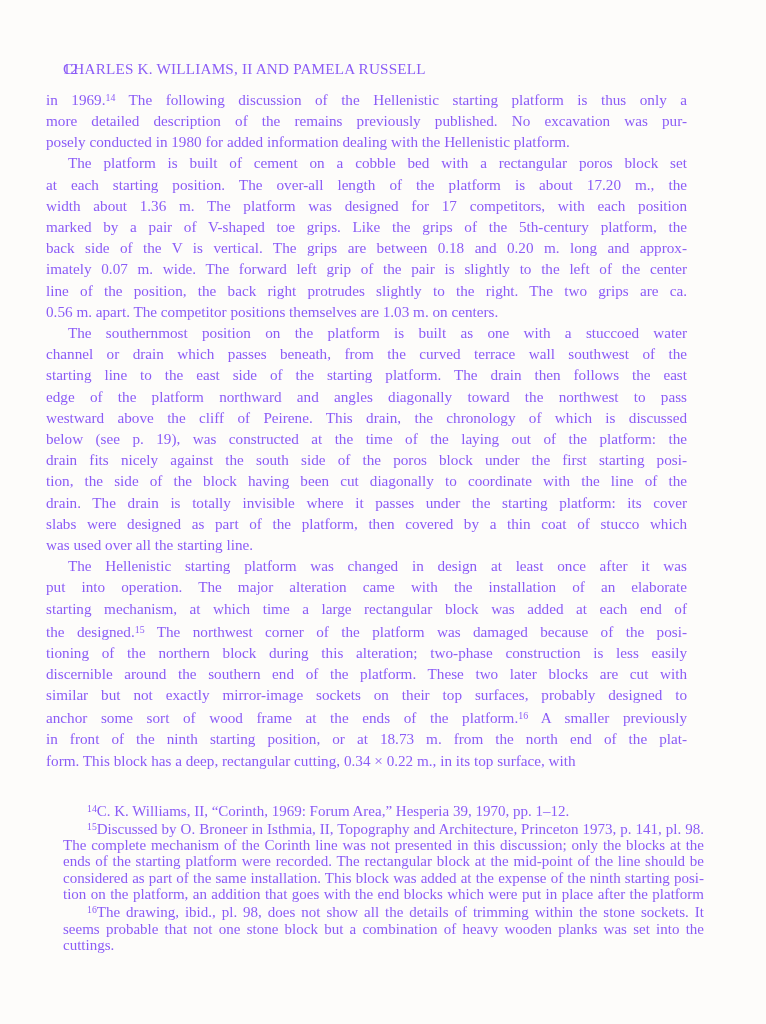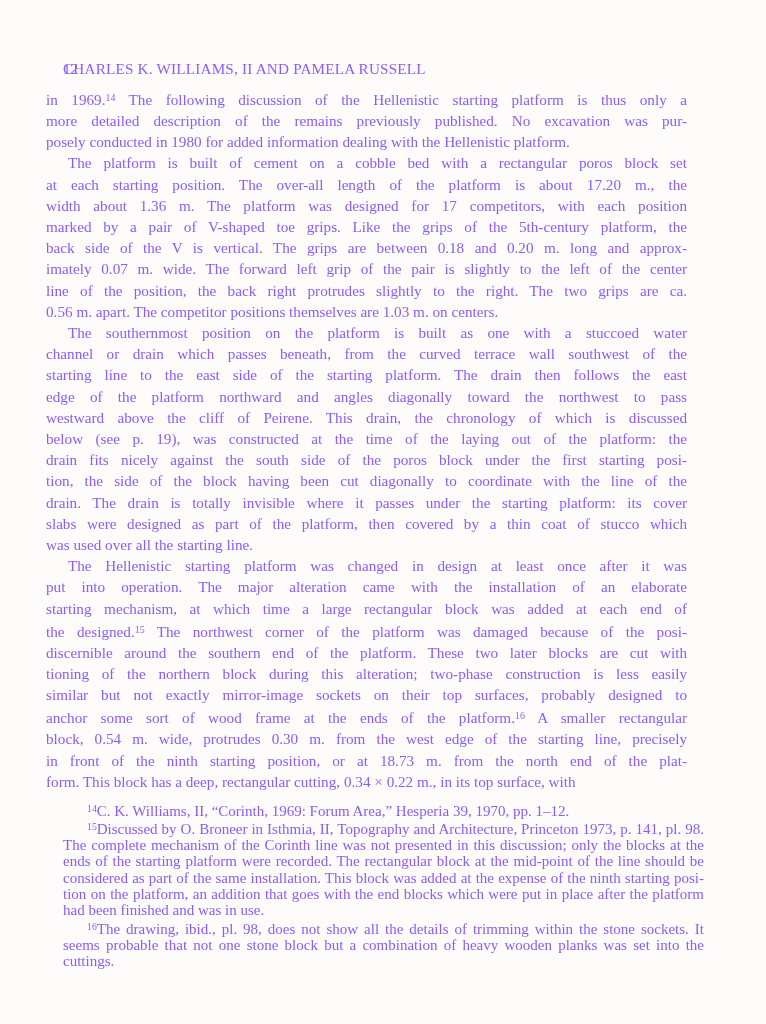--- a/index.html
+++ b/index.html
@@ -81,40 +81,38 @@
         <div class="ln"><span>tion, the side of the block having been cut diagonally to coordinate with the line of the</span></div>
         <div class="ln"><span>drain. The drain is totally invisible where it passes under the starting platform: its cover</span></div>
         <div class="ln"><span>slabs were designed as part of the platform, then covered by a thin coat of stucco which</span></div>
         <div class="ln last"><span>was used over all the starting line.</span></div>
       </div>
       <div class="para">
         <div class="ln ind"><span>The Hellenistic starting platform was changed in design at least once after it was</span></div>
         <div class="ln"><span>put into operation. The major alteration came with the installation of an elaborate</span></div>
         <div class="ln"><span>starting mechanism, at which time a large rectangular block was added at each end of</span></div>
         <div class="ln"><span>the designed.</span><span class="sup">15</span><span> The northwest corner of the platform was damaged because of the posi-</span></div>
+        <div class="ln"><span>tioning of the northern block during this alteration; two-phase construction is less easily</span></div>
         <div class="ln"><span>discernible around the southern end of the platform. These two later blocks are cut with</span></div>
-        <div class="ln"><span>tioning of the northern block during this alteration; two-phase construction is less easily</span></div>
         <div class="ln"><span>similar but not exactly mirror-image sockets on their top surfaces, probably designed to</span></div>
-        <div class="ln"><span>anchor some sort of wood frame at the ends of the platform.</span><span class="sup">16</span><span> A smaller rectangular</span></div>
-        <div class="ln"><span>block, 0.54 m. wide, protrudes 0.30 m. from the west edge of the starting line, precisely</span></div>
+        <div class="ln"><span>anchor some sort of wood frame at the ends of the platform.</span><span class="sup">16</span><span> A smaller previously</span></div>
         <div class="ln"><span>in front of the ninth starting position, or at 18.73 m. from the north end of the plat-</span></div>
         <div class="ln last"><span>form. This block has a deep, rectangular cutting, 0.34 × 0.22 m., in its top surface, with</span></div>
       </div>
     </main>
   <section class="footnotes">
       <div class="para">
         <div class="ln last ind"><span class="sup">14</span><span>C. K. Williams, II, “Corinth, 1969: Forum Area,” </span><span class="it">Hesperia</span><span> 39, 1970, pp. 1–12.</span></div>
       </div>
       <div class="para">
         <div class="ln ind"><span class="sup">15</span><span>Discussed by O. Broneer in </span><span class="it">Isthmia</span><span>, II, </span><span class="it">Topography and Architecture</span><span>, Princeton 1973, p. 141, pl. 98.</span></div>
         <div class="ln"><span>The complete mechanism of the Corinth line was not presented in this discussion; only the blocks at the</span></div>
         <div class="ln"><span>ends of the starting platform were recorded. The rectangular block at the mid-point of the line should be</span></div>
         <div class="ln"><span>considered as part of the same installation. This block was added at the expense of the ninth starting posi-</span></div>
         <div class="ln"><span>tion on the platform, an addition that goes with the end blocks which were put in place after the platform</span></div>
-        <div class="ln last"><span>had been finished and was in use.</span></div>
       </div>
       <div class="para">
         <div class="ln ind"><span class="sup">16</span><span>The drawing, </span><span class="it">ibid.</span><span>, pl. 98, does not show all the details of trimming within the stone sockets. It</span></div>
         <div class="ln"><span>seems probable that not one stone block but a combination of heavy wooden planks was set into the</span></div>
         <div class="ln last"><span>cuttings.</span></div>
       </div>
     </section>
 </div>
 
 </body></html>

